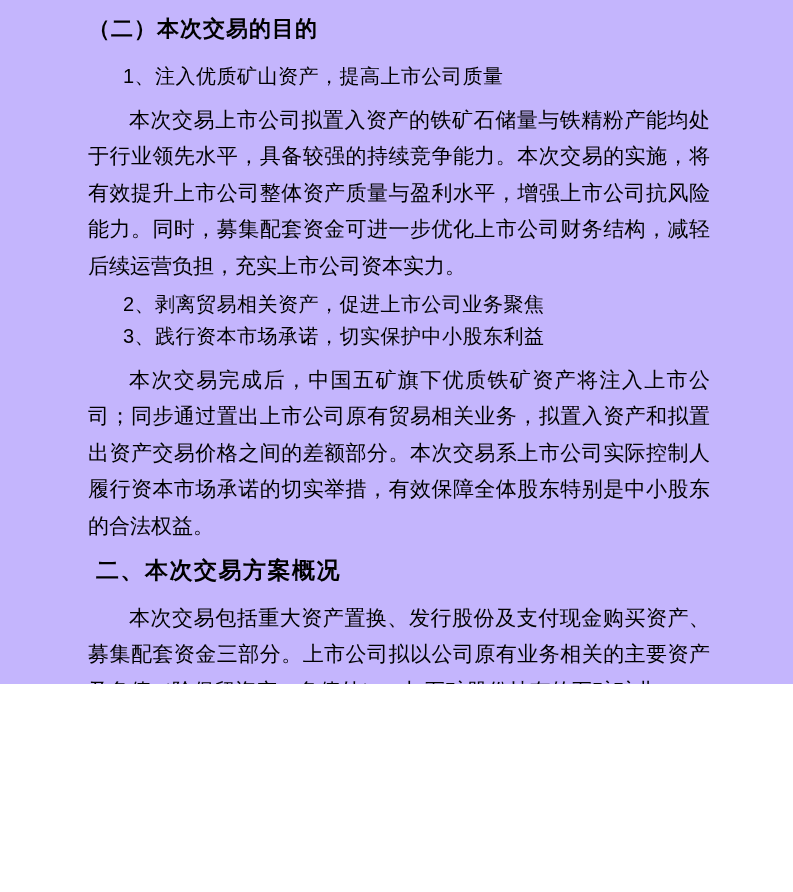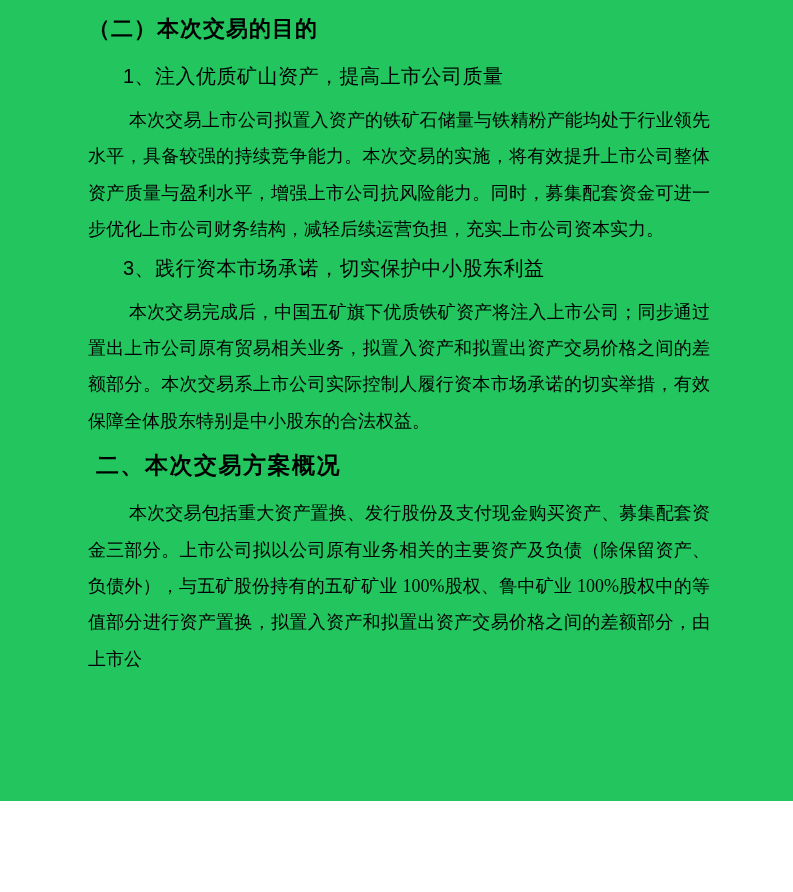--- a/index.html
+++ b/index.html
@@ -3,22 +3,22 @@
 <meta charset="utf-8">
 <style>
   html, body {
     margin: 0;
     padding: 0;
     background: #ffffff;
   }
   .page {
     position: relative;
     width: 793px;
-    height: 801px;
-    background: #22c55e;
+    height: 684px;
+    background: #c4b5fd;
     color: #000000;
     box-sizing: border-box;
     padding: 16px 71px 0 88px;
     overflow: hidden;
   }
   
   .h-major {
     font-family: "Liberation Sans", "DejaVu Sans", sans-serif;
     font-weight: bold;
     font-size: 23px;
@@ -40,21 +40,21 @@
     font-family: "Liberation Sans", "DejaVu Sans", sans-serif;
     font-weight: normal;
     font-size: 20px;
     line-height: 24px;
     letter-spacing: 0.5px;
     margin: 8px 0 0 35px;
   }
   
   .body-para {
     font-family: "Liberation Serif", "DejaVu Serif", serif;
-    font-size: 18px;
+    font-size: 21px;
     line-height: 36.4px;
     text-align: justify;
     text-indent: 41px;
     margin: 14px 12px 0 0;
     word-break: break-all;
   }
   .page-number {
     position: absolute;
     top: 872px;
     left: 0;
@@ -69,20 +69,21 @@
 <body>
 
 <div class="page">
 
   <h2 class="h-sub">（二）本次交易的目的</h2>
 
   <h3 class="h-num">1、注入优质矿山资产，提高上市公司质量</h3>
 
   <p class="body-para">本次交易上市公司拟置入资产的铁矿石储量与铁精粉产能均处于行业领先水平，具备较强的持续竞争能力。本次交易的实施，将有效提升上市公司整体资产质量与盈利水平，增强上市公司抗风险能力。同时，募集配套资金可进一步优化上市公司财务结构，减轻后续运营负担，充实上市公司资本实力。</p>
 
+  <h3 class="h-num">2、剥离贸易相关资产，促进上市公司业务聚焦</h3>
 
 
   <h3 class="h-num">3、践行资本市场承诺，切实保护中小股东利益</h3>
 
   <p class="body-para">本次交易完成后，中国五矿旗下优质铁矿资产将注入上市公司；同步通过置出上市公司原有贸易相关业务，拟置入资产和拟置出资产交易价格之间的差额部分。本次交易系上市公司实际控制人履行资本市场承诺的切实举措，有效保障全体股东特别是中小股东的合法权益。</p>
 
   <h1 class="h-major">二、本次交易方案概况</h1>
 
   <p class="body-para">本次交易包括重大资产置换、发行股份及支付现金购买资产、募集配套资金三部分。上市公司拟以公司原有业务相关的主要资产及负债（除保留资产、负债外），与五矿股份持有的五矿矿业 100%股权、鲁中矿业 100%股权中的等值部分进行资产置换，拟置入资产和拟置出资产交易价格之间的差额部分，由上市公</p>
 

